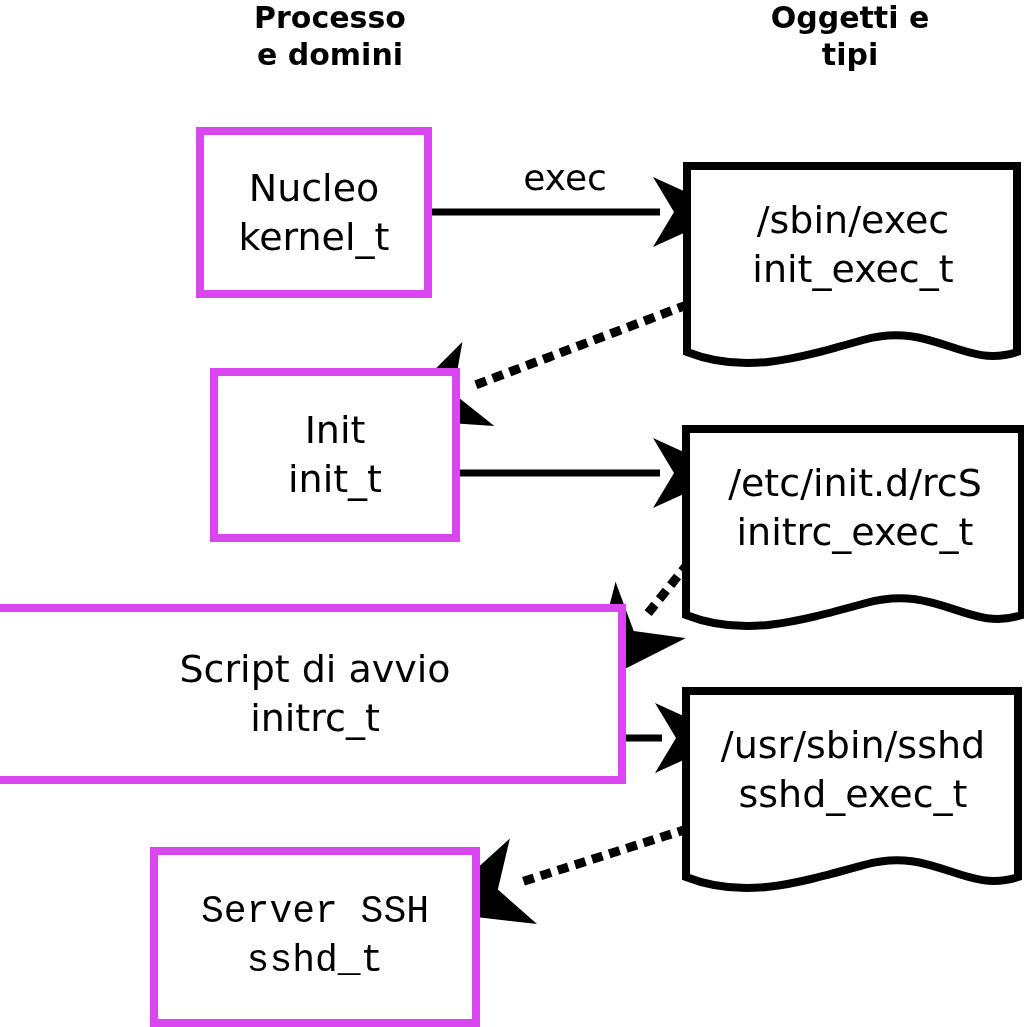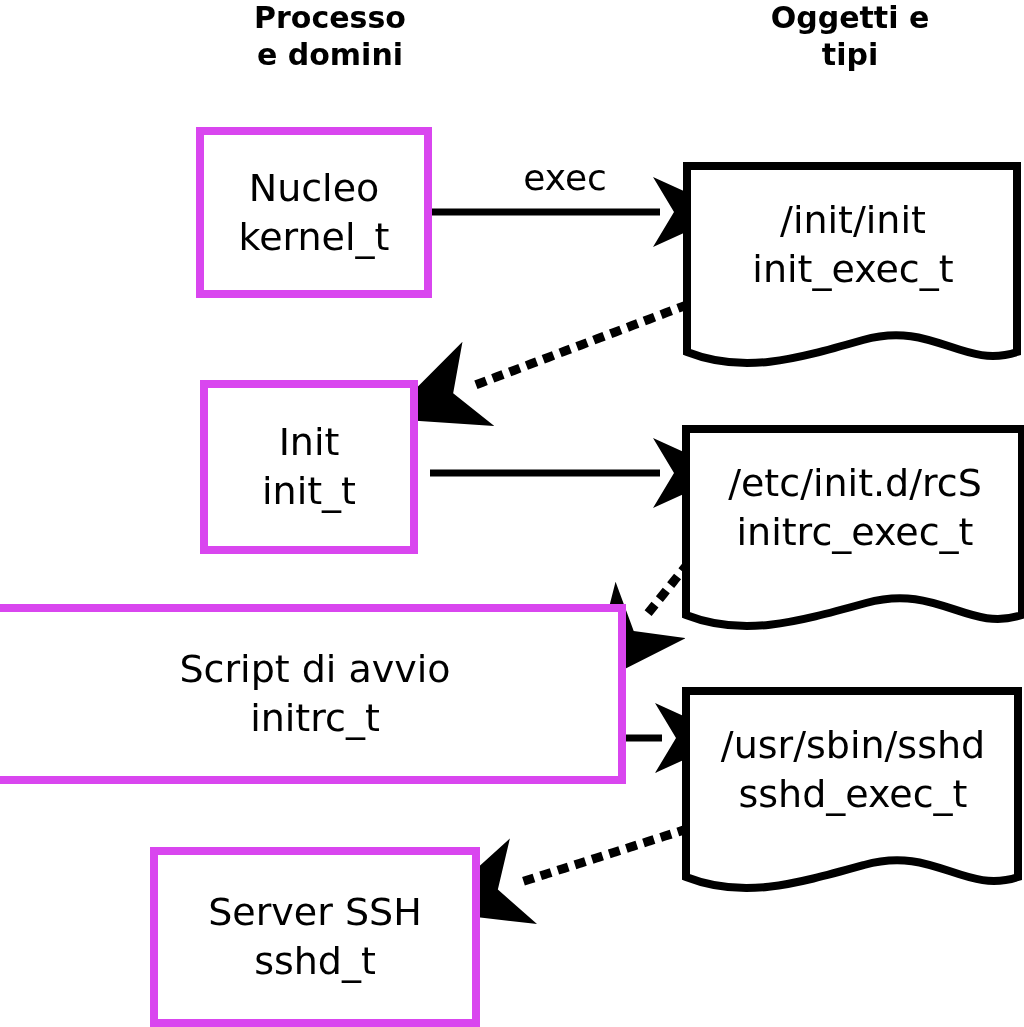--- a/index.html
+++ b/index.html
@@ -126,40 +126,40 @@
     </g>
   </svg>
 
   <div class="edge-label" id="label-exec" style="left:440px; top:157px; width:250px;">exec</div>
 
   <div class="proc-box" id="box-kernel" style="left:196px; top:127px; width:236px; height:171px;">
     <div class="lbl">Nucleo
 kernel_t</div>
   </div>
 
-  <div class="proc-box" id="box-init" style="left:200px; top:368px; width:218px; height:174px;margin-top:12px;">
+  <div class="proc-box" id="box-init" style="left:210px; top:368px; width:250px; height:174px;">
     <div class="lbl">Init
 init_t</div>
   </div>
 
   <div class="proc-box" id="box-initrc" style="left:-10px; top:604px; width:636px; height:180px;">
     <div class="lbl" style="padding-left:14px;">Script di avvio
 initrc_t</div>
   </div>
 
-  <div class="proc-box" id="box-sshd" style="left:150px; top:847px; width:330px; height:180px;">
+  <div class="proc-box" id="box-sshd" style="left:150px; top:847px; width:330px; height:180px;font-family:Liberation Mono, monospace;">
     <div class="lbl">Server SSH
 sshd_t</div>
   </div>
 
   <div class="doc-shape" id="doc-init-exec" style="left:683px; top:162px; width:340px; height:215px;">
     <svg width="340" height="215" viewBox="0 0 340 215">
       <path d="M4,4 L334,4 L334,190 C280,208 250,158 180,178 C110,198 60,212 4,190 Z" fill="#ffffff" stroke="#000000" stroke-width="8" stroke-linejoin="miter"></path>
     </svg>
-    <div class="lbl" style="top:34px;">/init/init
+    <div class="lbl" style="top:34px;">/sbin/exec
 init_exec_t</div>
   </div>
 
   <div class="doc-shape" id="doc-initrc-exec" style="left:682px; top:425px; width:346px; height:215px;">
     <svg width="346" height="215" viewBox="0 0 346 215">
       <path d="M4,4 L340,4 L340,190 C286,208 256,158 184,178 C112,198 60,212 4,190 Z" fill="#ffffff" stroke="#000000" stroke-width="8" stroke-linejoin="miter"></path>
     </svg>
     <div class="lbl" style="top:34px; padding-right:6px;">/etc/init.d/rcS
 initrc_exec_t</div>
   </div>

